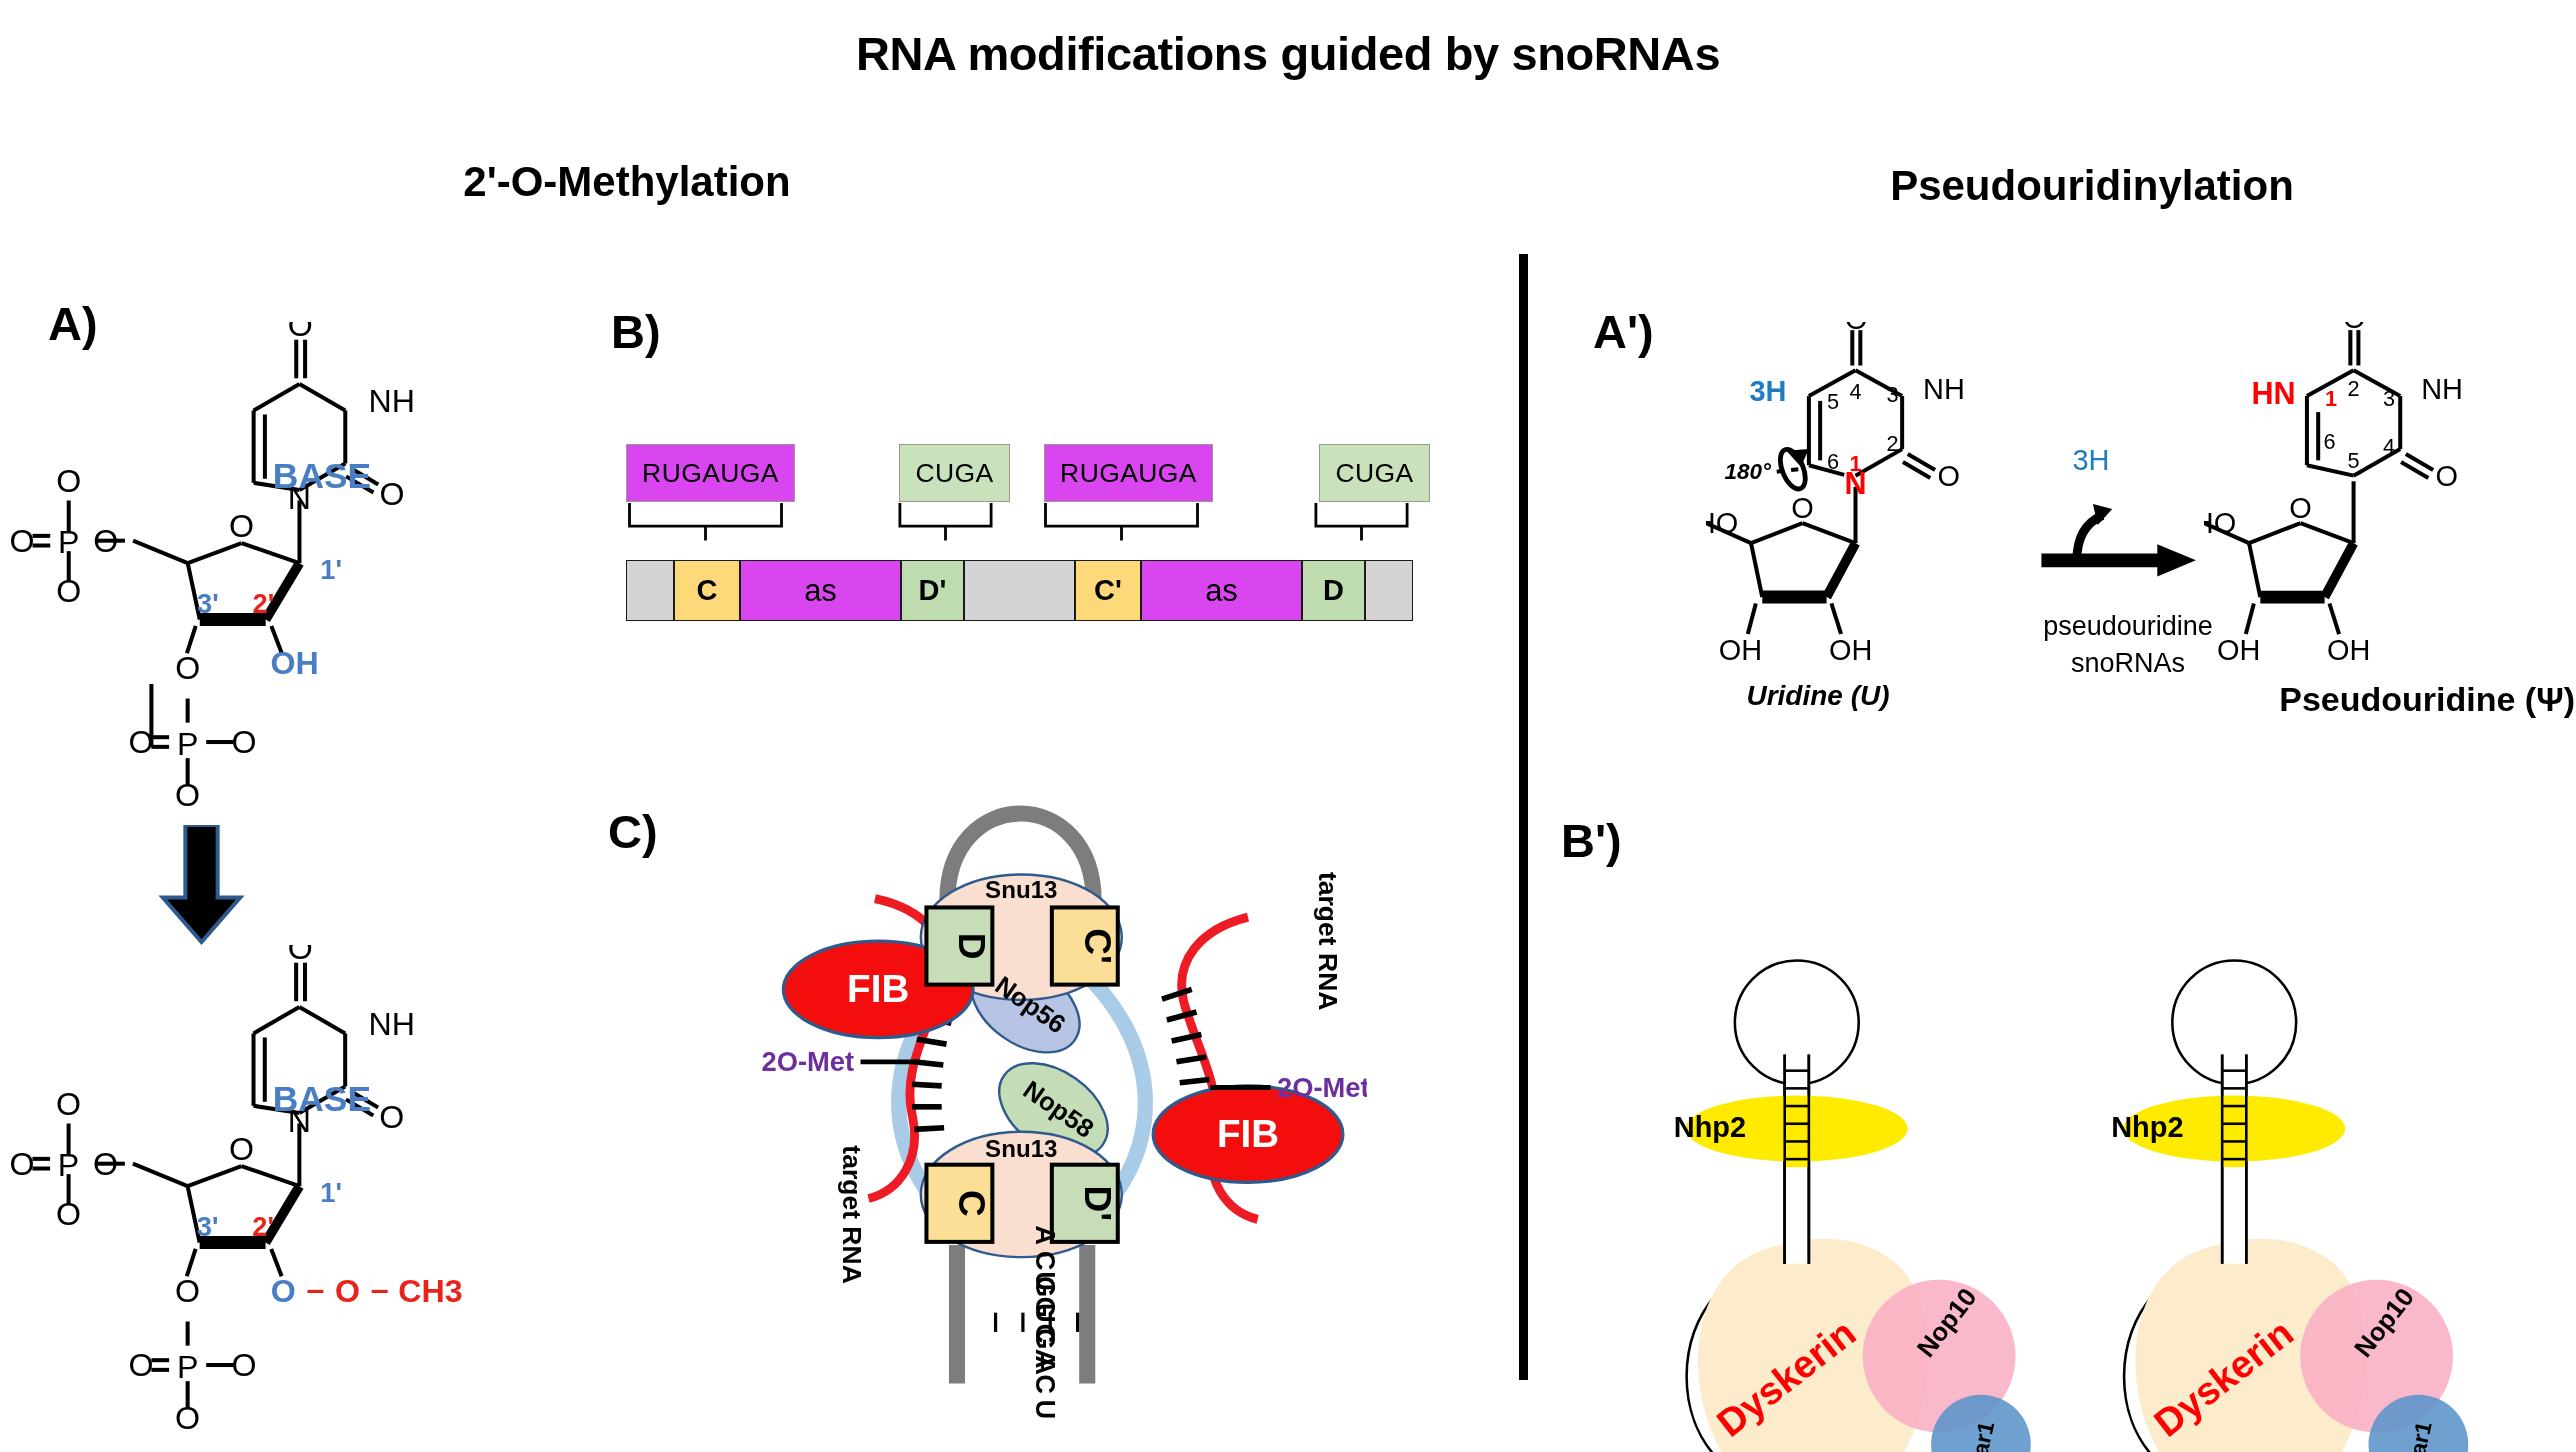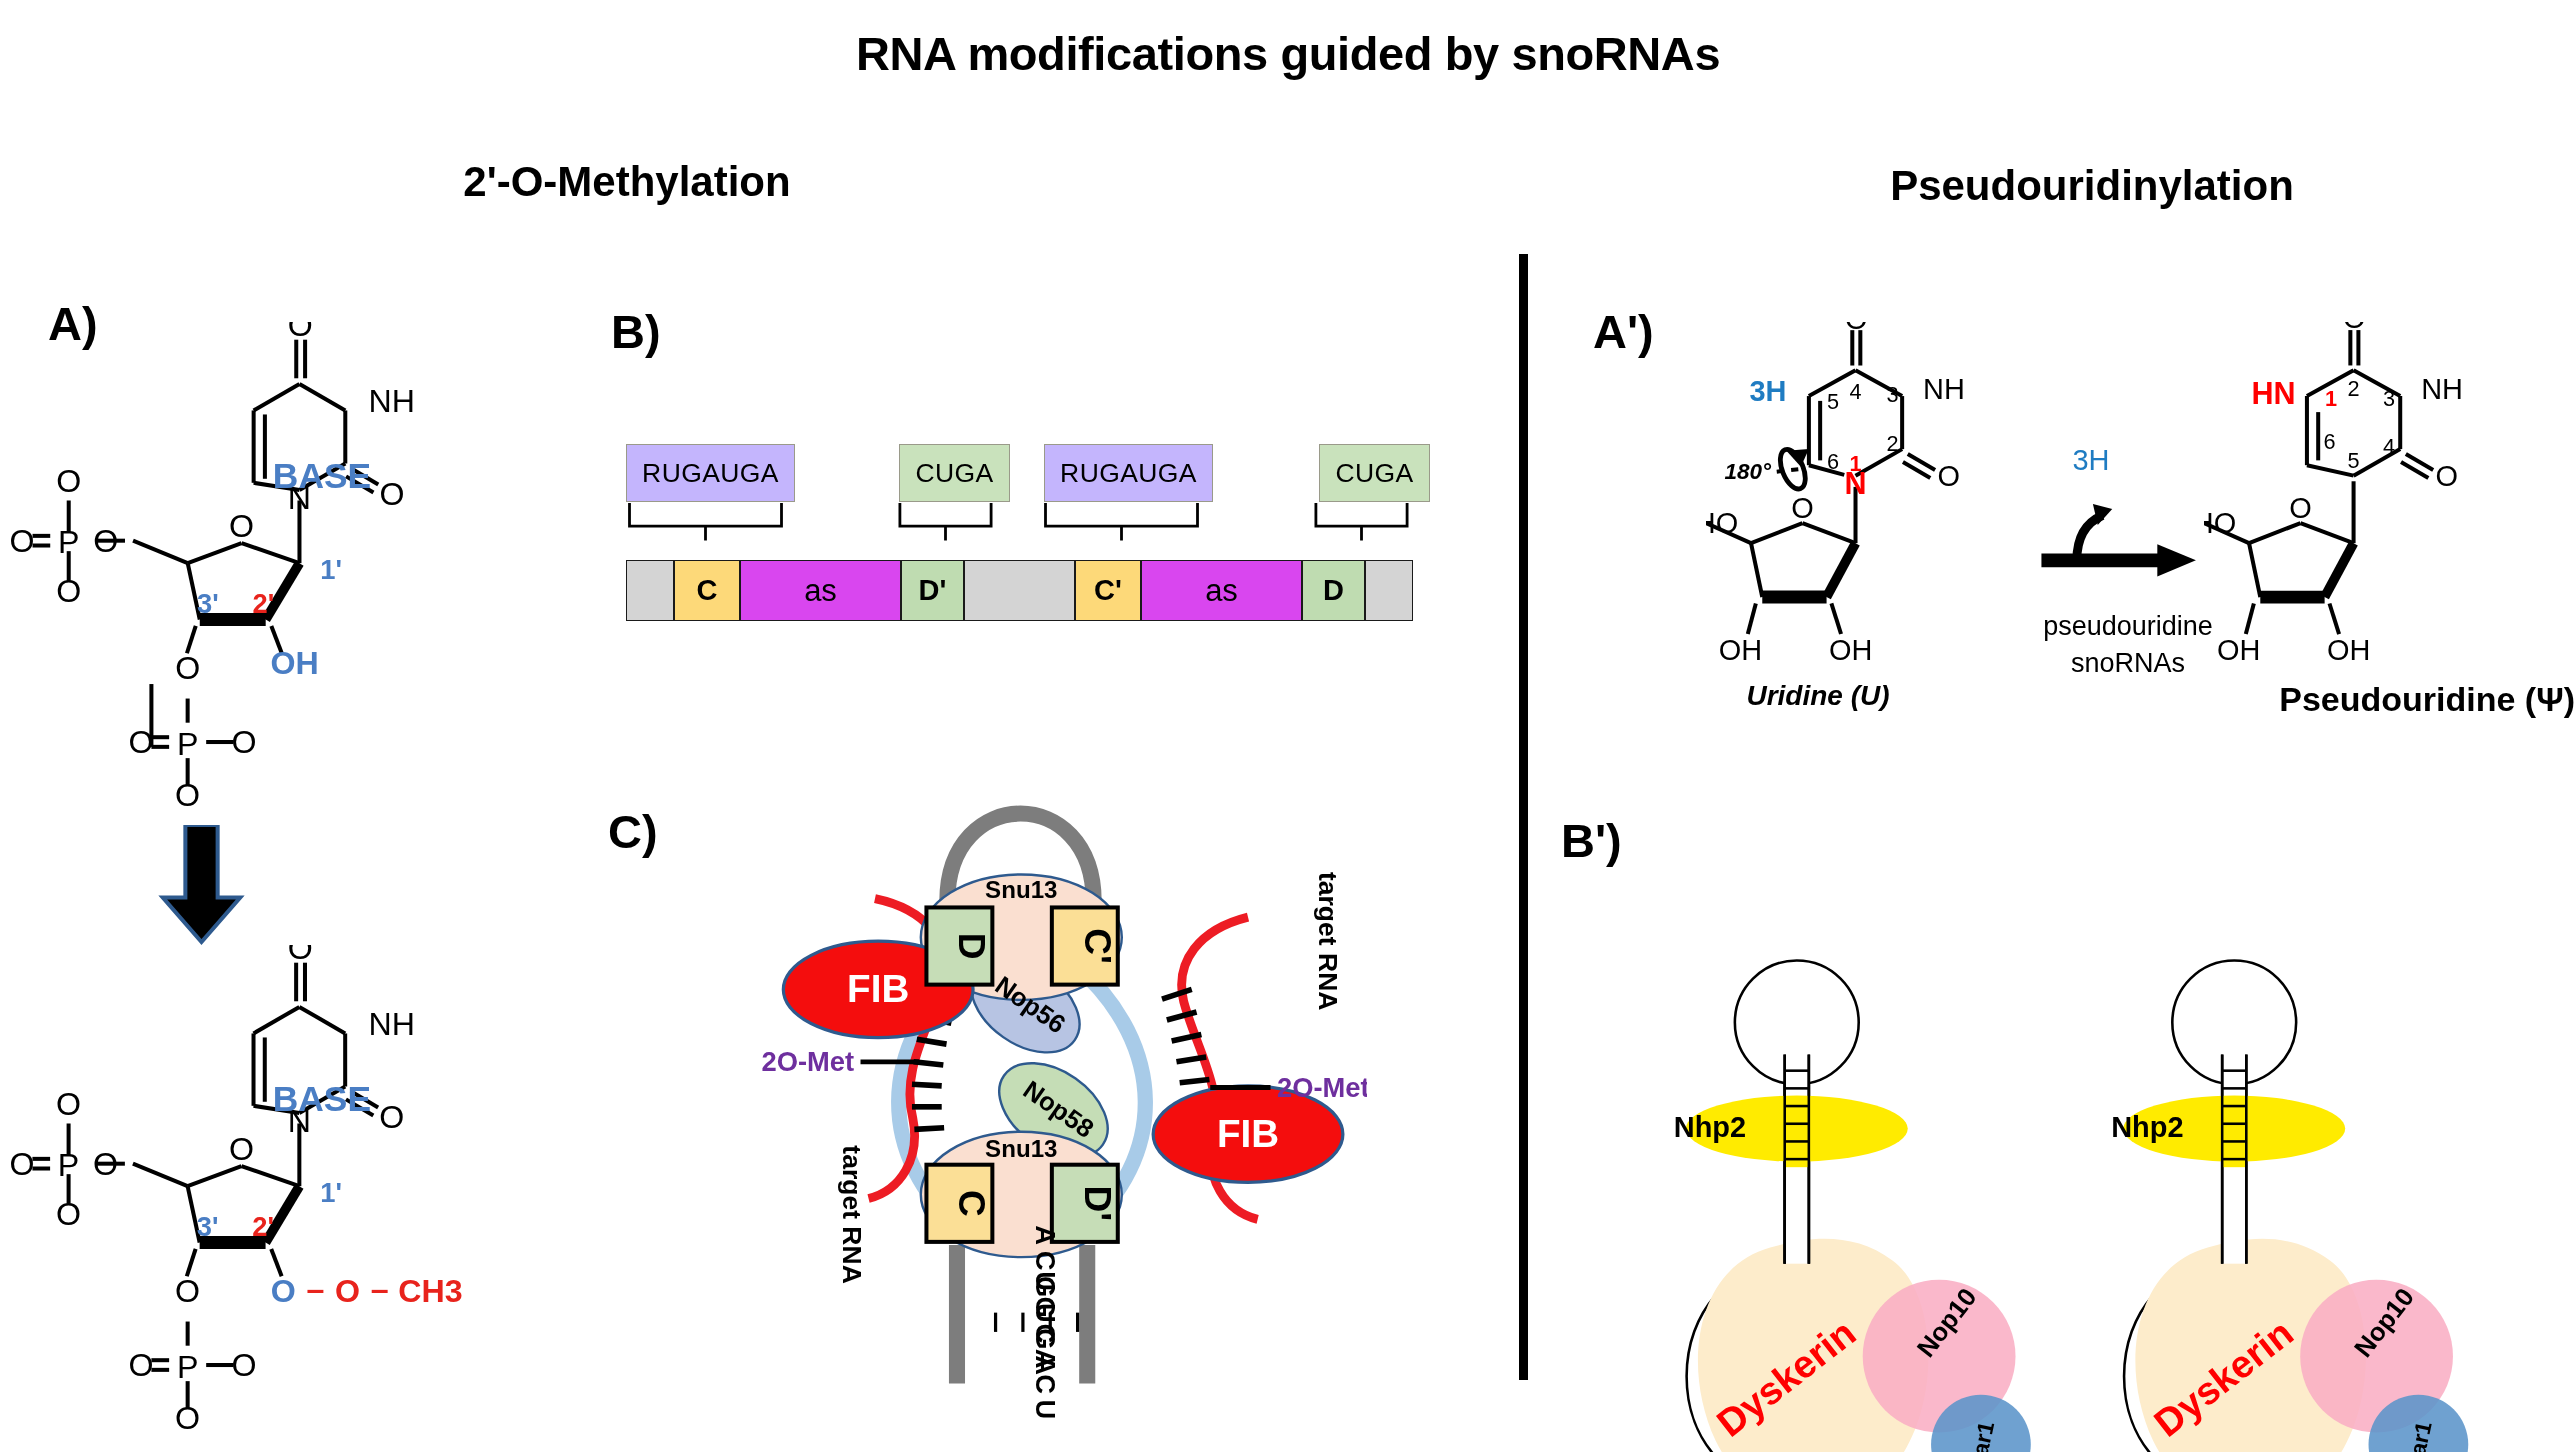--- a/index.html
+++ b/index.html
@@ -29,21 +29,21 @@
 
   
   #divider { left:1519px; top:254px; width:8.8px; height:1126px; background:#000; }
 
   
   .seqtag {
     border:0.8px solid #9a9a8a; font-size:26.5px; font-weight:normal;
     display:flex; align-items:center; justify-content:center;
     letter-spacing:0.4px;
   }
-  .seq-yellow { background:#c4b5fd; }
+  .seq-yellow { background:#d946ef; }
   .seq-green  { background:#c9e2bc; }
 
   .bar-seg {
     border:1.6px solid #1a1a1a; height:61px;
     display:flex; align-items:center; justify-content:center;
     font-size:29px; font-weight:bold;
   }
   .bar-gray { background:#d4d4d4; }
   .bar-yellow { background:#fdd979; font-weight:bold; }
   .bar-blue { background:#d946ef; font-weight:normal; font-style:normal;}

